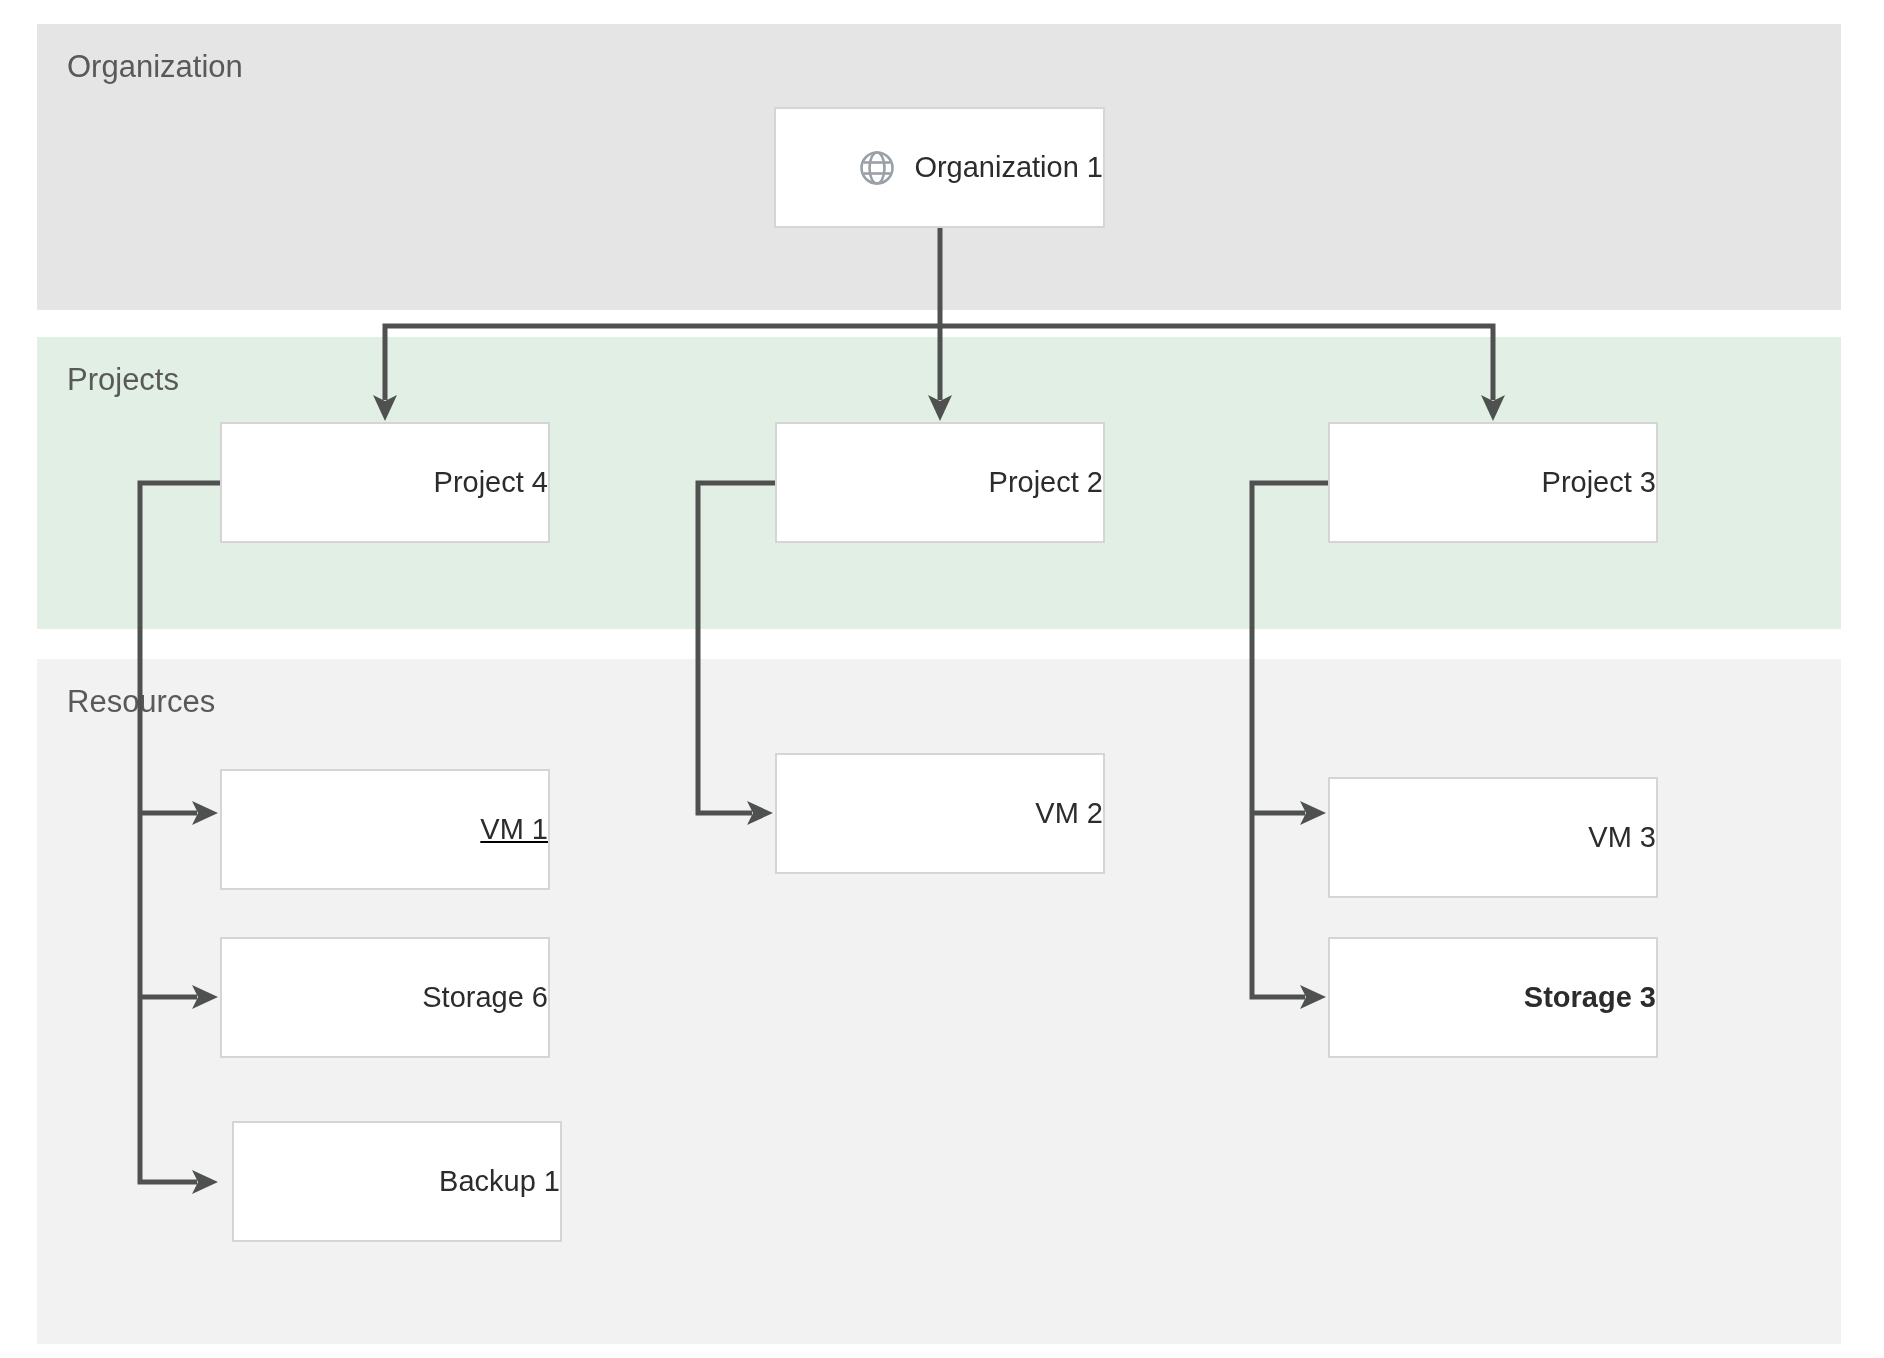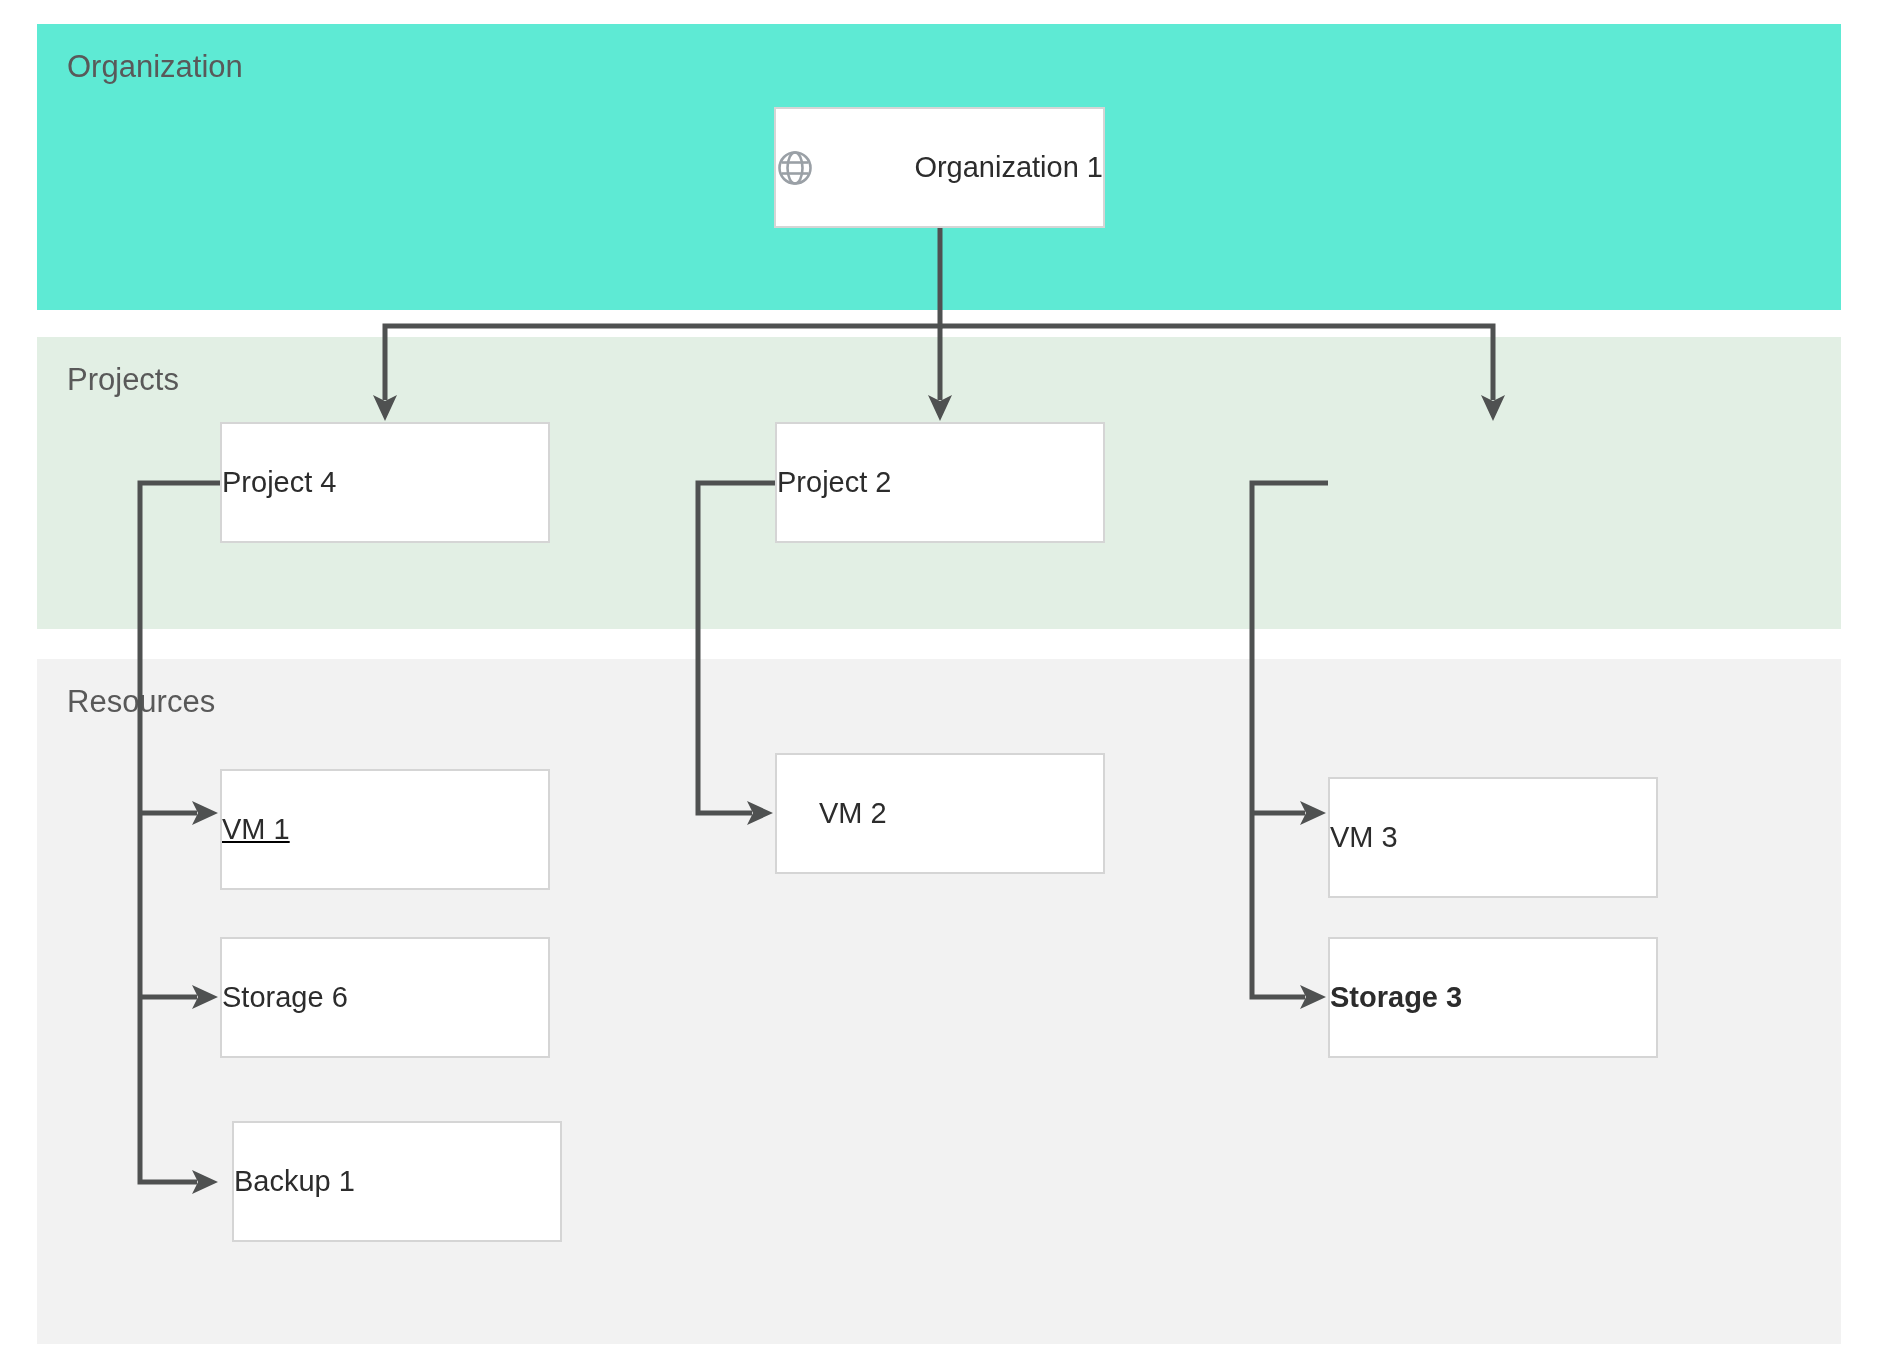--- a/index.html
+++ b/index.html
@@ -13,21 +13,21 @@
     width: 1884px;
     height: 1358px;
     background: #ffffff;
     overflow: hidden;
   }
   .band {
     position: absolute;
     left: 37px;
     width: 1804px;
   }
-  .band-organization { top: 24px;  height: 286px; background: #5eead4; }
+  .band-organization { top: 24px;  height: 286px; background: #e5e5e5; }
   .band-projects     { top: 337px; height: 292px; background: #e2efe4; }
   .band-resources    { top: 659px; height: 685px; background: #f2f2f2; }
   .band-label {
     position: absolute;
     left: 30px;
     top: 24px;
     font-size: 31px;
     line-height: 38px;
     color: #595959;
     white-space: nowrap;
@@ -47,21 +47,21 @@
   }
   .node {
     position: absolute;
     width: 330px;
     height: 121px;
     background: #ffffff;
     border: 2.5px solid #d5d5d5;
     box-sizing: border-box;
     display: flex;
     align-items: center;
-    justify-content: space-between;
+    justify-content: flex-end;
     gap: 18px;
   }
   .node-label {
     font-size: 29px;
     color: #2c2c2c;
     white-space: nowrap;
   }
   .globe-icon {
     width: 38px;
     height: 38px;
@@ -125,20 +125,23 @@
     </svg>
     <span class="node-label">Organization 1</span>
   </div>
 
   <div class="node node-project1">
     <span class="node-label">Project 4</span>
   </div>
   <div class="node node-project2">
     <span class="node-label">Project 2</span>
   </div>
+  <div class="node node-project3">
+    <span class="node-label">Project 3</span>
+  </div>
 
   <div class="node node-vm1">
     <span class="node-label">VM 1</span>
   </div>
   <div class="node node-vm2">
     <span class="node-label">VM 2</span>
   </div>
   <div class="node node-vm3">
     <span class="node-label">VM 3</span>
   </div>

